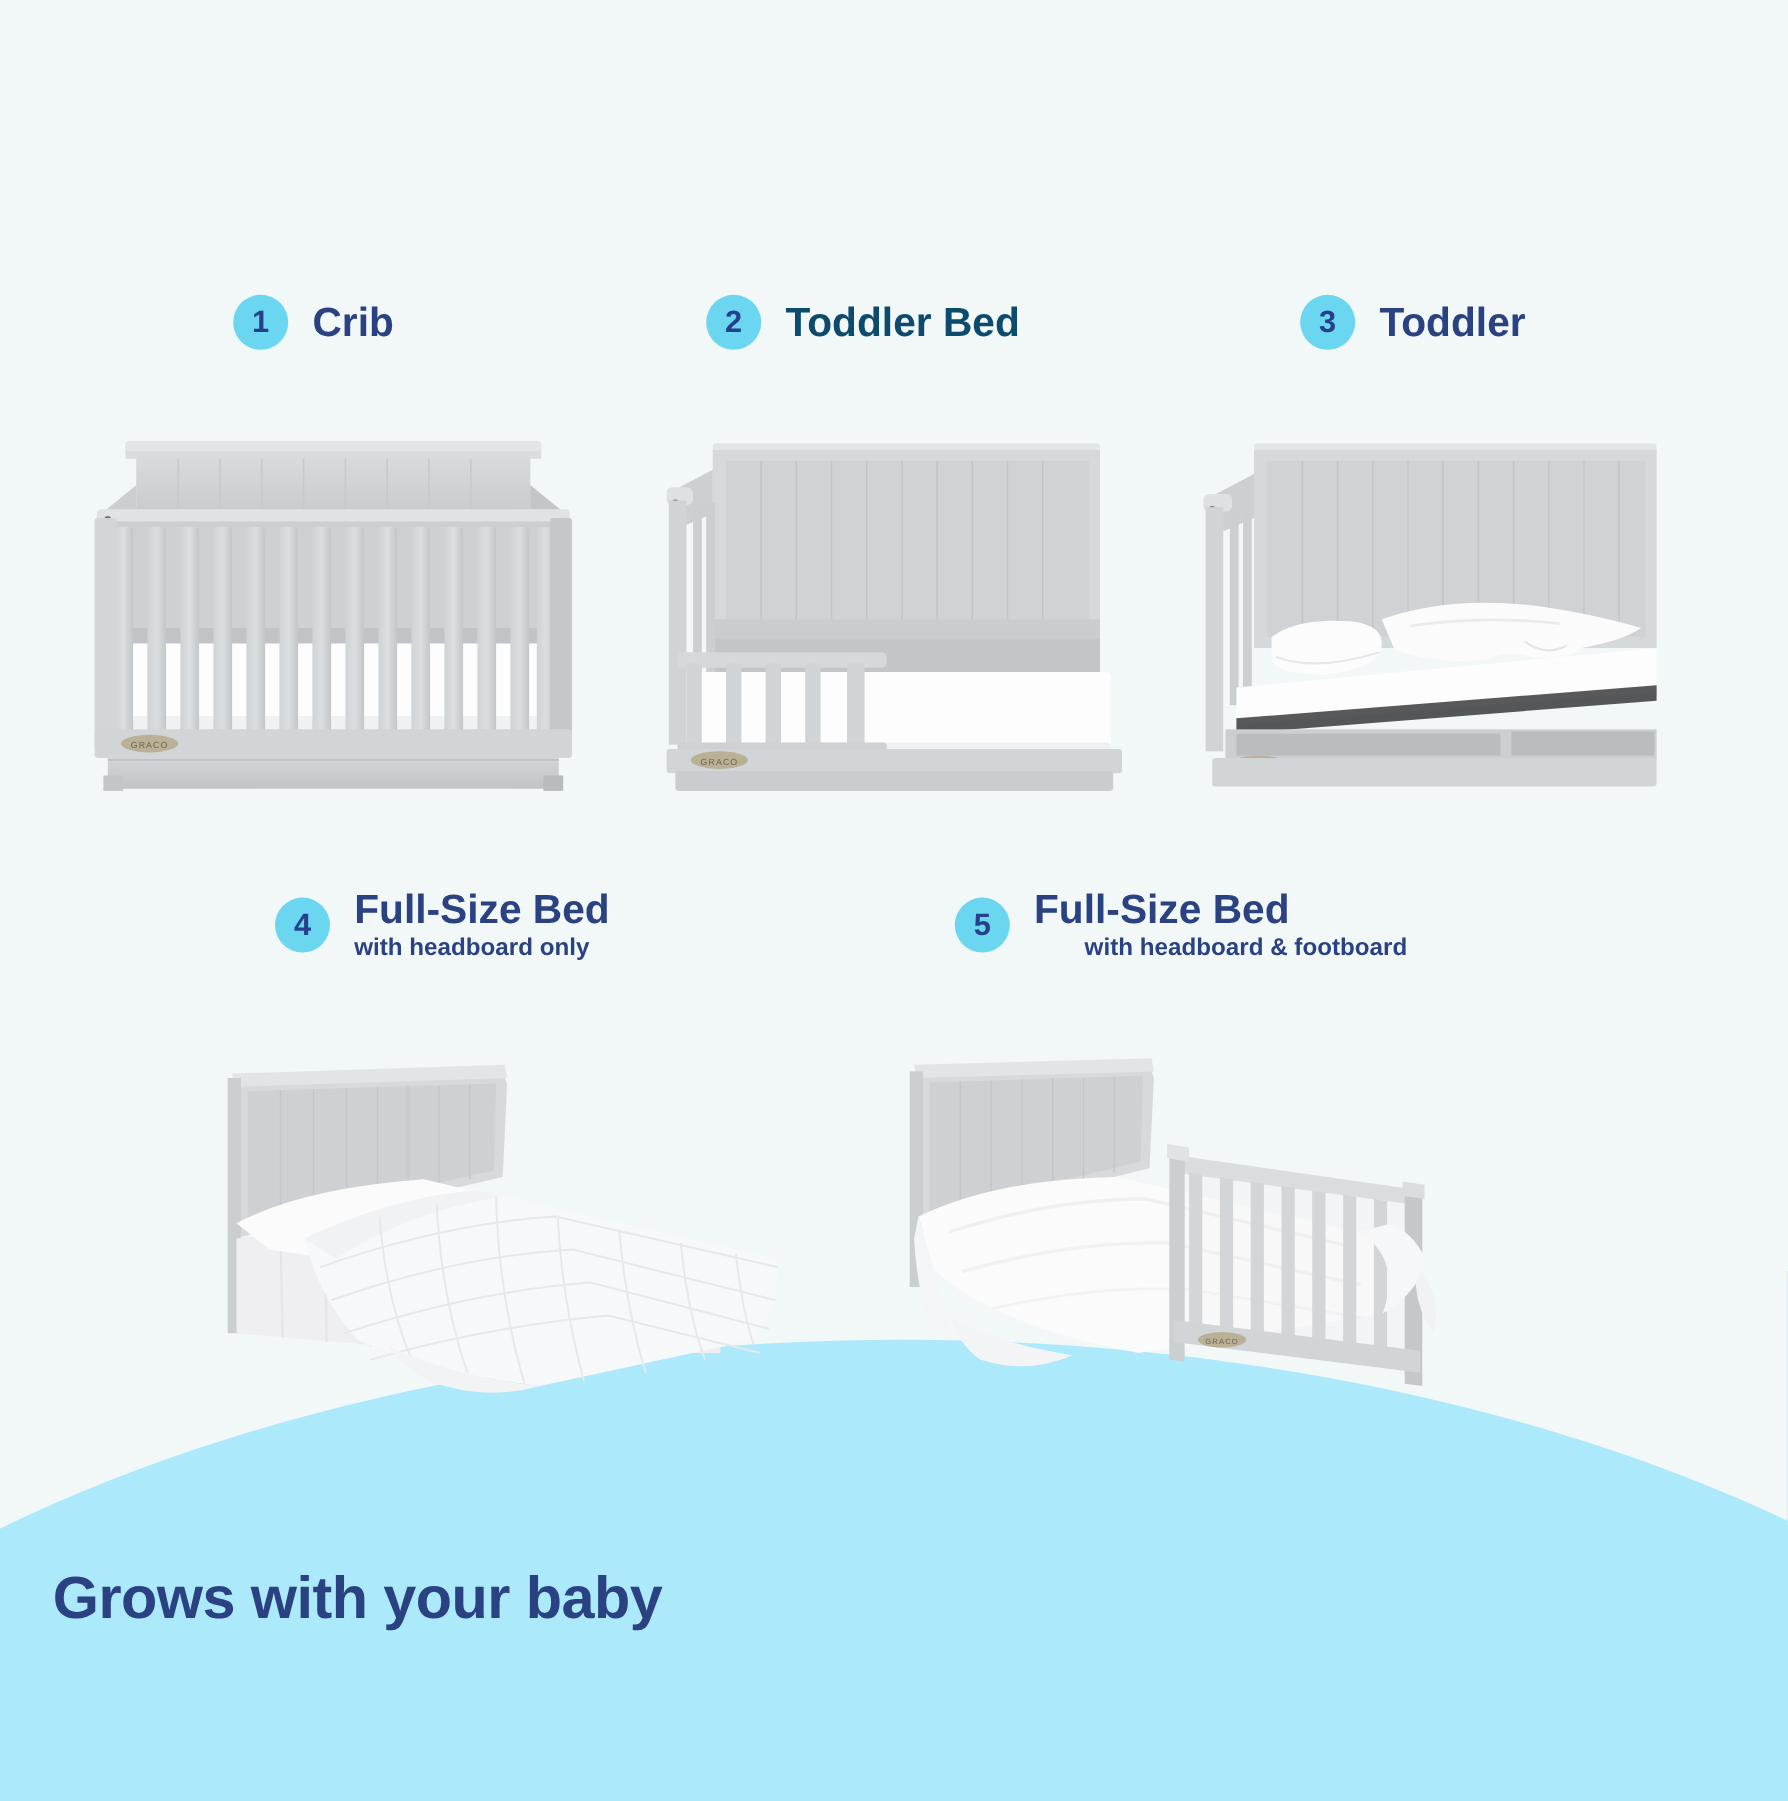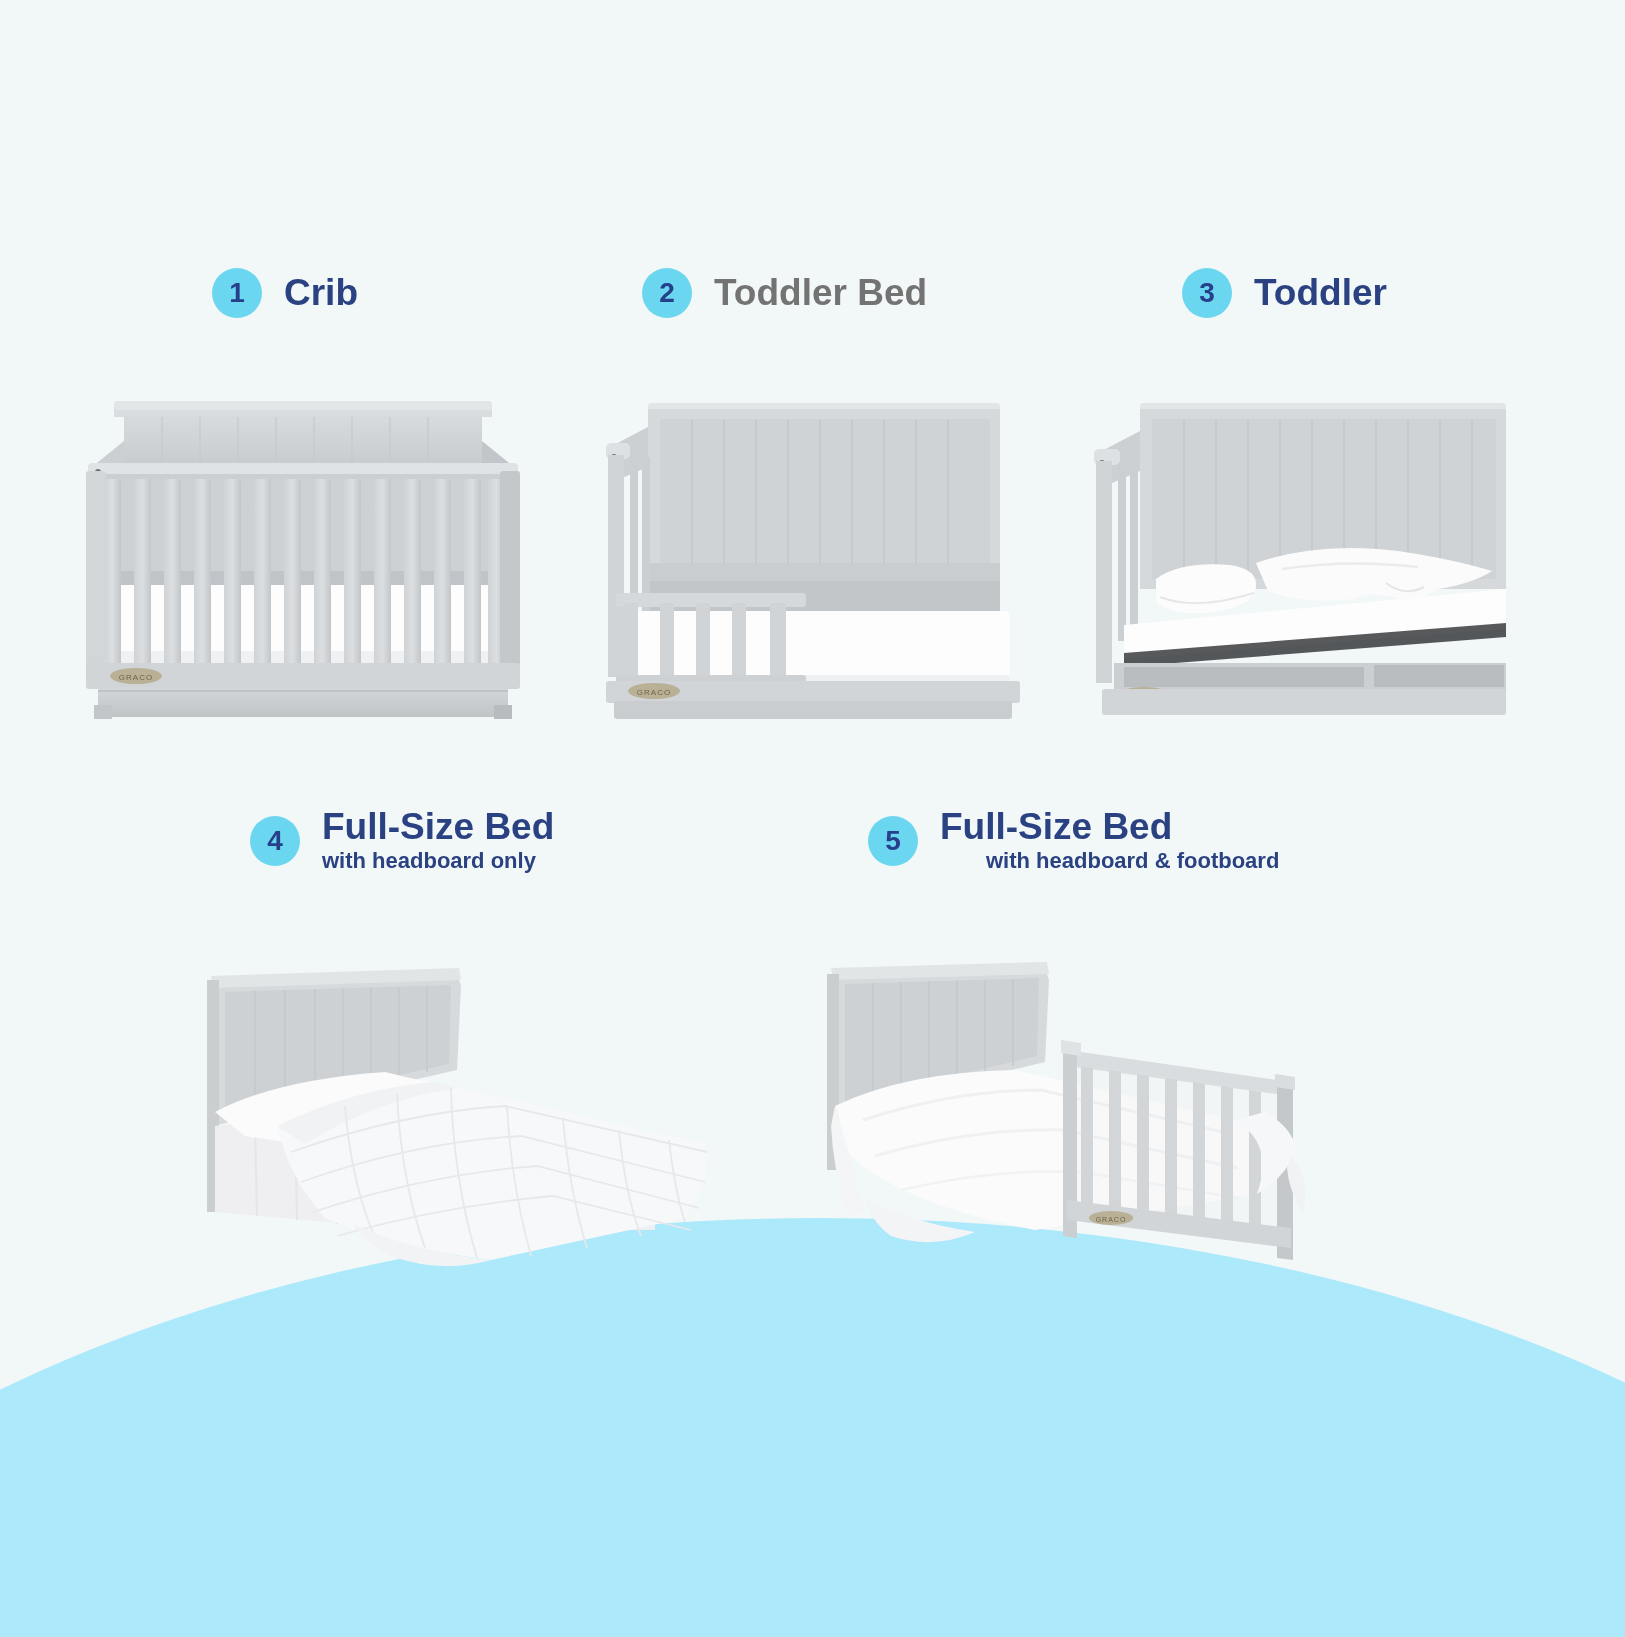--- a/index.html
+++ b/index.html
@@ -48,20 +48,21 @@
 </style>
 </head>
 <body style="background: rgb(242, 247, 248);">
 
 <div id="stage">
 
   <div class="band-wrap">
     <div class="band-ellipse" style="background: rgb(172, 233, 251);"></div>
   </div>
 
+  <div class="headline" style="color: rgb(42, 65, 130);">Grows with your baby</div>
 
   <div class="step-label" style="left:212px; top:268px;">
     <div class="badge" style="background: rgb(107, 214, 239); color: rgb(38, 64, 139);">1</div>
     <div class="lbl-text">
       <div class="lbl-title" style="color: rgb(42, 65, 130);">Crib</div>
     </div>
   </div>
 
   <div class="figure" style="left:78px; top:375px;">
     <svg width="450" height="345" viewBox="0 0 450 345">
@@ -136,21 +137,21 @@
       <line x1="20" y1="316" x2="430" y2="316" stroke="#b9bdc0" stroke-width="1.4"></line>
 
       <rect x="16" y="330" width="18" height="14" fill="#c2c6c9"></rect>
       <rect x="416" y="330" width="18" height="14" fill="#b8bcbf"></rect>
     </svg>
   </div>
 
   <div class="step-label" style="left:642px; top:268px;">
     <div class="badge" style="background: rgb(107, 214, 239); color: rgb(38, 64, 139);">2</div>
     <div class="lbl-text">
-      <div class="lbl-title" style="color: #737373;">Toddler Bed</div>
+      <div class="lbl-title" style="color: #0c4a6e;">Toddler Bed</div>
     </div>
   </div>
 
   <div class="figure" style="left:588px; top:375px;">
     <svg width="450" height="345" viewBox="0 0 450 345">
 
       <rect x="60" y="28" width="352" height="10" rx="3" fill="#e3e6e7"></rect>
       <path d="M60,34 L412,34 L412,200 L60,200 Z" fill="#d6d9db"></path>
       <rect x="72" y="44" width="330" height="150" fill="#cfd3d6"></rect>
       <g stroke="#c2c6c9" stroke-width="1.4">

